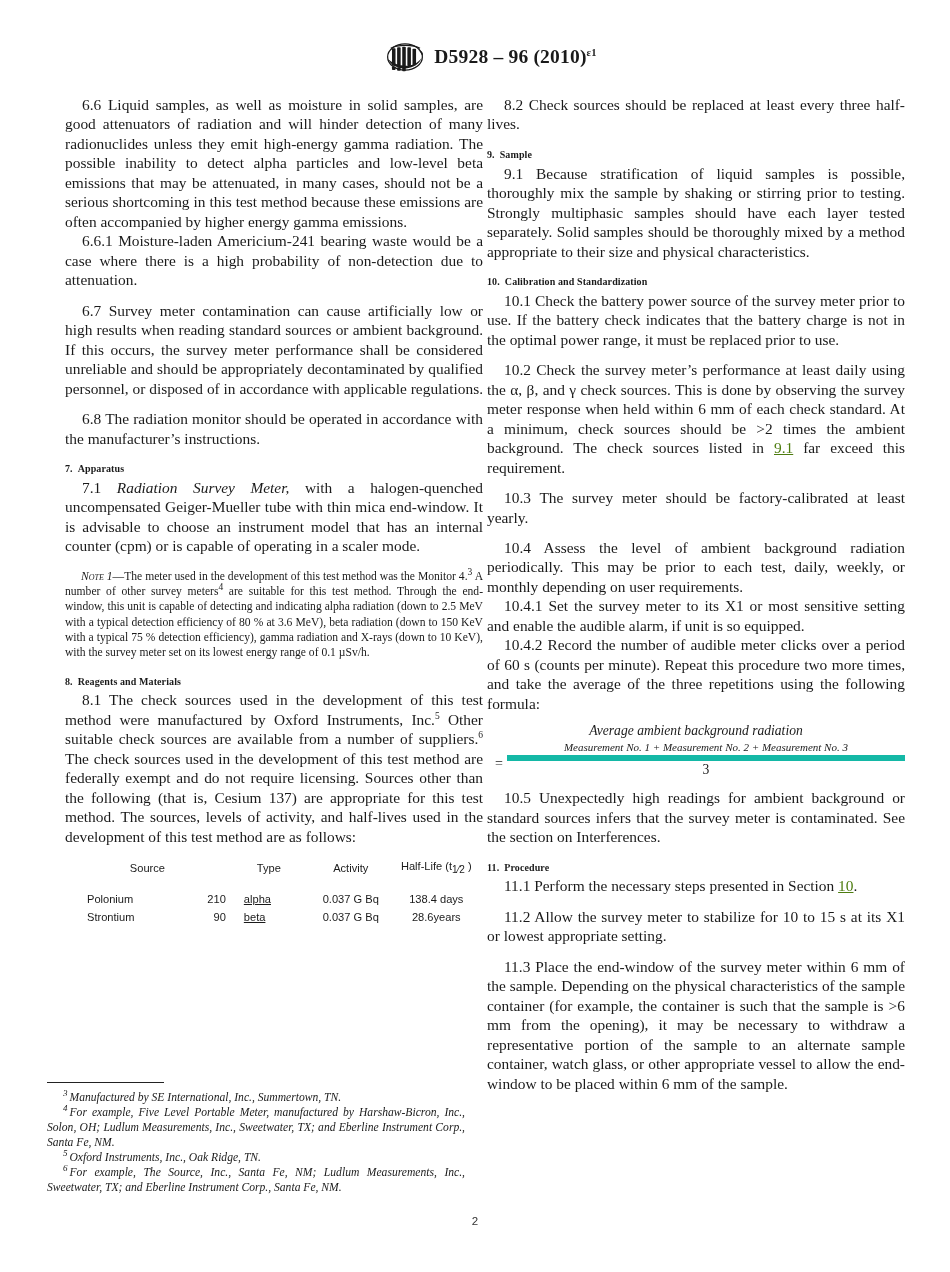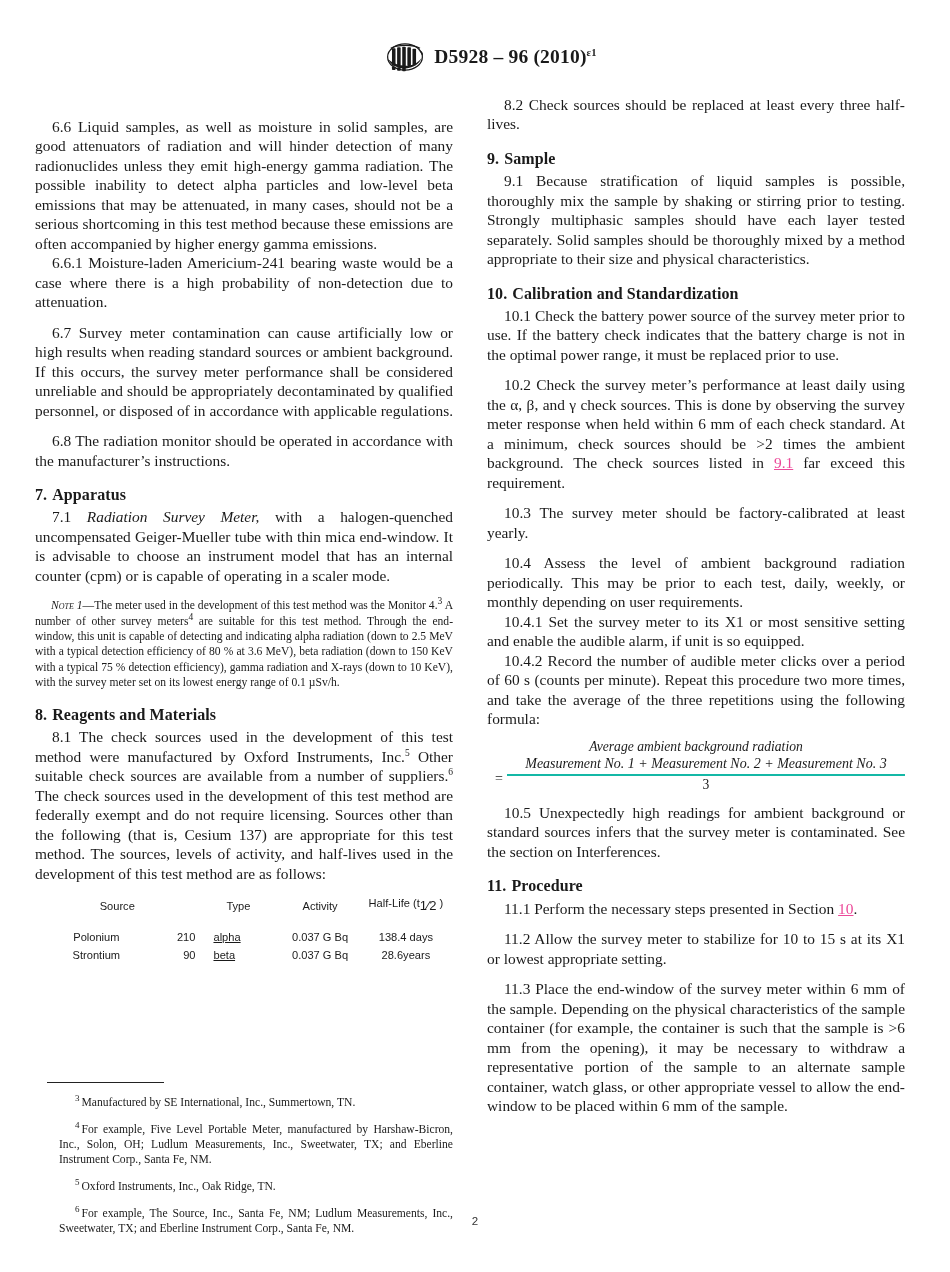--- a/index.html
+++ b/index.html
@@ -49,44 +49,44 @@
   
   .column {
     position: absolute;
     top: 95px;
     width: 418px;
     font-size: 15.4px;
     line-height: 1.265;
     text-align: justify;
     text-justify: inter-word;
   }
-  #col-left  { left: 35px; margin-top: 22px; }
+  #col-left  { left: 65px; }
   #col-right { left: 487px; }
 
   p.para {
     margin: 0 0 0 0;
     text-indent: 17px;
     text-align: justify;
     hyphens: none;
   }
   p.gap { margin-top: 11px; }
   p.nogap { margin-top: 0; }
 
   h3.sec-head {
-    font-size: 16px;
+    font-size: 10px;
     font-weight: bold;
     margin: 15px 0 2px 0;
     text-indent: 0;
     text-align: left;
     letter-spacing: 0.1px;
   }
   h3.sec-head .num { margin-right: 5px; }
 
   .italic { font-style: italic; }
-  .link { color: #ec4899; }
+  .link { color: #4d7c0f; }
 
   sup.fn {
     font-size: 9.5px;
     vertical-align: super;
     line-height: 0;
   }
 
   
   .note-block {
     font-size: 11.6px;
@@ -114,31 +114,31 @@
     text-align: center;
     padding: 1px 0 14px 0;
     white-space: nowrap;
   }
   #source-table td {
     text-align: center;
     padding: 2px 0 3px 0;
     vertical-align: top;
     line-height: 1.18;
   }
-  #source-table td.c-name   { text-align: center;  padding-left: 22px; width: 88px; }
+  #source-table td.c-name   { text-align: left;  padding-left: 22px; width: 88px; }
   #source-table td.c-num    { text-align: right;  width: 72px; }
   #source-table td.c-type   { text-align: left;  padding-left: 18px; width: 80px; text-decoration: underline; }
   #source-table td.c-act    { text-align: center; width: 90px; }
   #source-table td.c-half   { text-align: center; width: 100px; }
   #source-table th.h-source { width: 160px; text-align: center; padding-left: 4px;}
   #source-table th.h-type   { width: 80px; }
   #source-table th.h-act    { width: 90px; }
   #source-table th.h-half   { width: 100px; }
   #source-table .subfrac {
-    font-size: 13px;
+    font-size: 10px;
     vertical-align: sub;
   }
 
   
   #footnotes {
     position: absolute;
     left: 47px;
     top: 1082px;
     width: 418px;
     font-size: 11.6px;
@@ -147,22 +147,23 @@
   }
   #footnote-rule {
     border: none;
     border-top: 1px solid #222;
     width: 117px;
     margin: 0 0 7px 0;
     height: 0;
   }
   .footnote {
     text-indent: 16px;
-    margin: 12px;
-    text-align: justify;
+    margin: 0;
+    text-align: justify;
+    font-style: italic;
   }
   .footnote sup {
     font-size: 9px;
     vertical-align: super;
     line-height: 0;
     margin-right: 2px;
   }
 
   
   #formula-block {
@@ -188,23 +189,23 @@
     font-size: 14px;
     margin-right: 4px;
     padding-top: 9px;
   }
   #formula-fraction {
     flex: 1;
     text-align: center;
   }
   #formula-numerator {
     padding: 0 2px 1px 2px;
-    border-bottom: 2px solid #14b8a6;
+    border-bottom: 6px solid #14b8a6;
     white-space: nowrap;
-    font-size: 14px;
+    font-size: 11px;
   }
   #formula-denominator {
     font-style: normal;
     padding-top: 1px;
     font-size: 13.6px;
   }
 
   
   #page-number {
     position: absolute;

